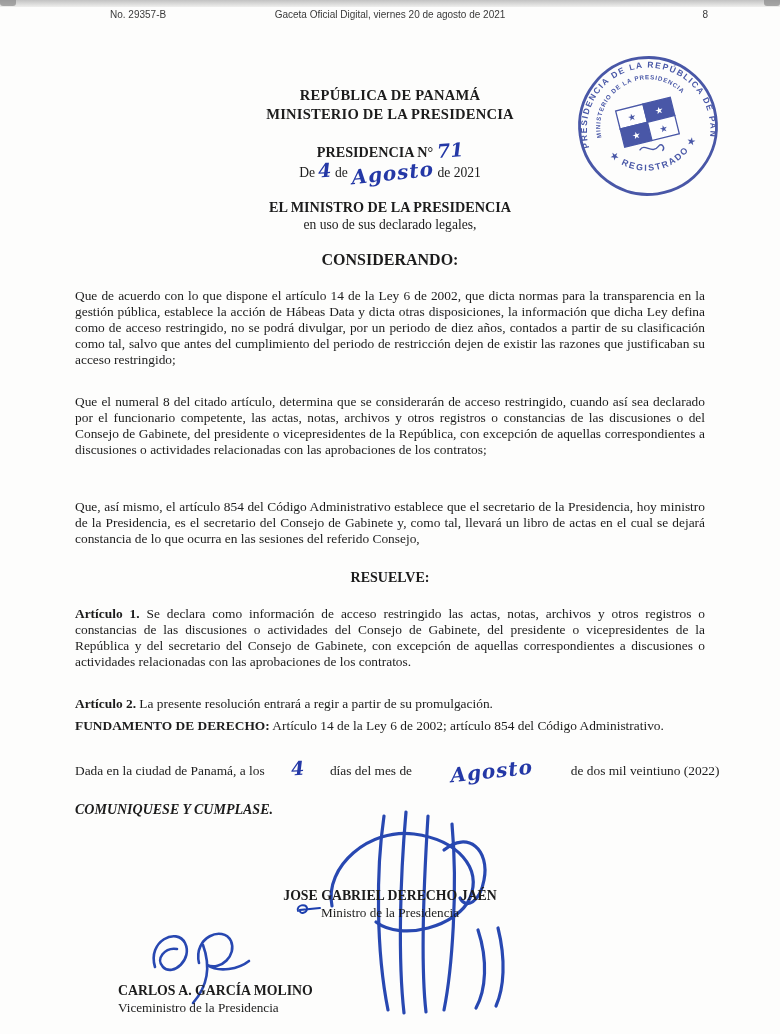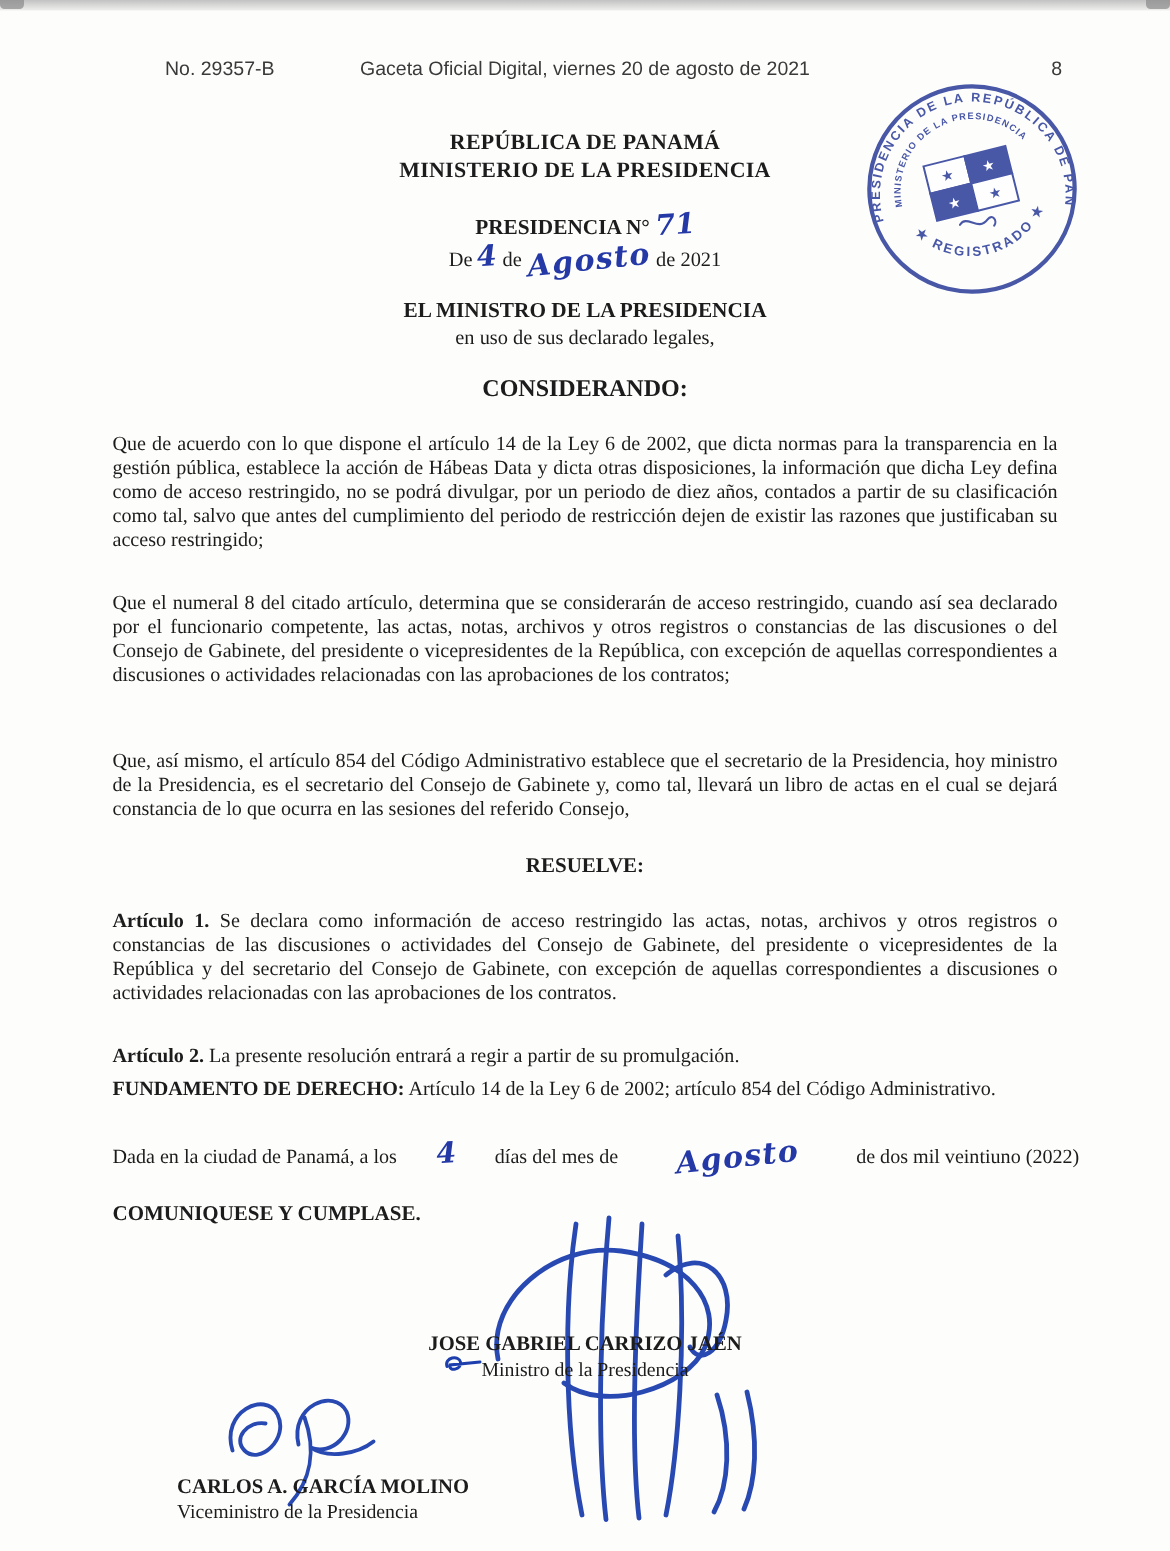--- a/index.html
+++ b/index.html
@@ -17,22 +17,22 @@
     position:absolute; top:0; left:0; width:100%; height:7px;
     background: linear-gradient(#c2c2c2,#efefed);
   }
   .scan-strip::before, .scan-strip::after {
     content:""; position:absolute; top:0; width:16px; height:6px; background:#8a8a8a;
     border-radius: 0 0 3px 3px; opacity:.7;
   }
   .scan-strip::before { left:0; }
   .scan-strip::after { right:0; }
 
-  .hdr { position:absolute; top:38px; left:0; width:100%; height:16px;
-         font-family:"Liberation Sans", sans-serif; font-size:13px; color:#3a3a3a;text-decoration:underline; }
+  .hdr { position:absolute; top:9px; left:0; width:100%; height:16px;
+         font-family:"Liberation Sans", sans-serif; font-size:10px; color:#3a3a3a;text-decoration:underline; }
   .hdr-left   { position:absolute; left:110px; }
   .hdr-center { position:absolute; left:50%; transform:translateX(-50%); white-space:nowrap; }
   .hdr-right  { position:absolute; right:72px; }
 
   .blk { position:absolute; left:75px; width:630px; }
   .center { text-align:center; }
   .bold { font-weight:bold; }
   .doc { font-size:13.4px; line-height:15.9px; text-align:justify; }
 
   .title-block { top:86px; font-size:14.6px; line-height:19px; font-weight:bold; letter-spacing:.2px; }
@@ -53,21 +53,21 @@
   .p1 { top:288px; }
   .p2 { top:394px; }
   .p3 { top:499px; }
   .resuelve-h { top:570px; font-size:14px; }
   .art1 { top:606px; }
   .art2 { top:696px; }
   .fundamento { top:718px; }
   .dada { top:758px; font-size:13.4px; white-space:nowrap; }
   .dada .gap-s { display:inline-block; width:26px; }
   .dada .gap-m { display:inline-block; width:38px; }
-  .closing { top:802px; font-size:14px; }
+  .closing { top:802px; font-size:14px;font-style:italic; }
 
   .sig1-label { top:887px; font-size:13.8px; line-height:17px; }
   .sig1-label .stitle { font-weight:normal; font-size:13.2px; }
   .sig2-label { top:982px; left:118px; width:320px; text-align:left; font-size:13.8px; line-height:17px; }
   .sig2-label .stitle { font-weight:normal; font-size:13.2px; }
 
   .stamp-svg { position:absolute; left:573px; top:51px; width:150px; height:150px;
                transform:rotate(-8deg); opacity:.92; }
   .sig-svg   { position:absolute; pointer-events:none; }
   #sig-main  { left:318px; top:810px; width:200px; height:205px; }
@@ -164,21 +164,21 @@
       <path d="M126,40 C150,20 172,40 166,70 C162,92 148,100 142,88"></path>
       <path d="M160,120 C170,150 168,180 158,198"></path>
       <path d="M180,118 C188,150 186,178 178,196"></path>
     </g>
   </svg>
   <svg id="sig-flourish" class="sig-svg" viewBox="0 0 30 16">
     <path d="M4,10 C2,4 12,2 13,7 C14,12 5,14 6,9 L26,7" fill="none" stroke="#1d3fae" stroke-width="2" stroke-linecap="round"></path>
   </svg>
 
   <div class="blk center sig1-label bold">
-    <div>JOSE GABRIEL CARRIZO JAÉN</div>
+    <div>JOSE GABRIEL DERECHO JAÉN</div>
     <div class="stitle">Ministro de la Presidencia</div>
   </div>
 
   <svg id="sig-vice" class="sig-svg" viewBox="0 0 132 80">
     <g fill="none" stroke="#1d3fae" stroke-width="2.6" stroke-linecap="round" opacity="0.95">
       <path d="M12,42 C4,16 34,2 42,18 C50,34 30,52 20,42 C12,34 22,22 34,24"></path>
       <path d="M56,38 C50,12 80,0 88,16 C94,30 78,46 64,40 C76,48 96,44 106,36"></path>
       <path d="M60,20 C68,42 64,62 50,78"></path>
     </g>
   </svg>

